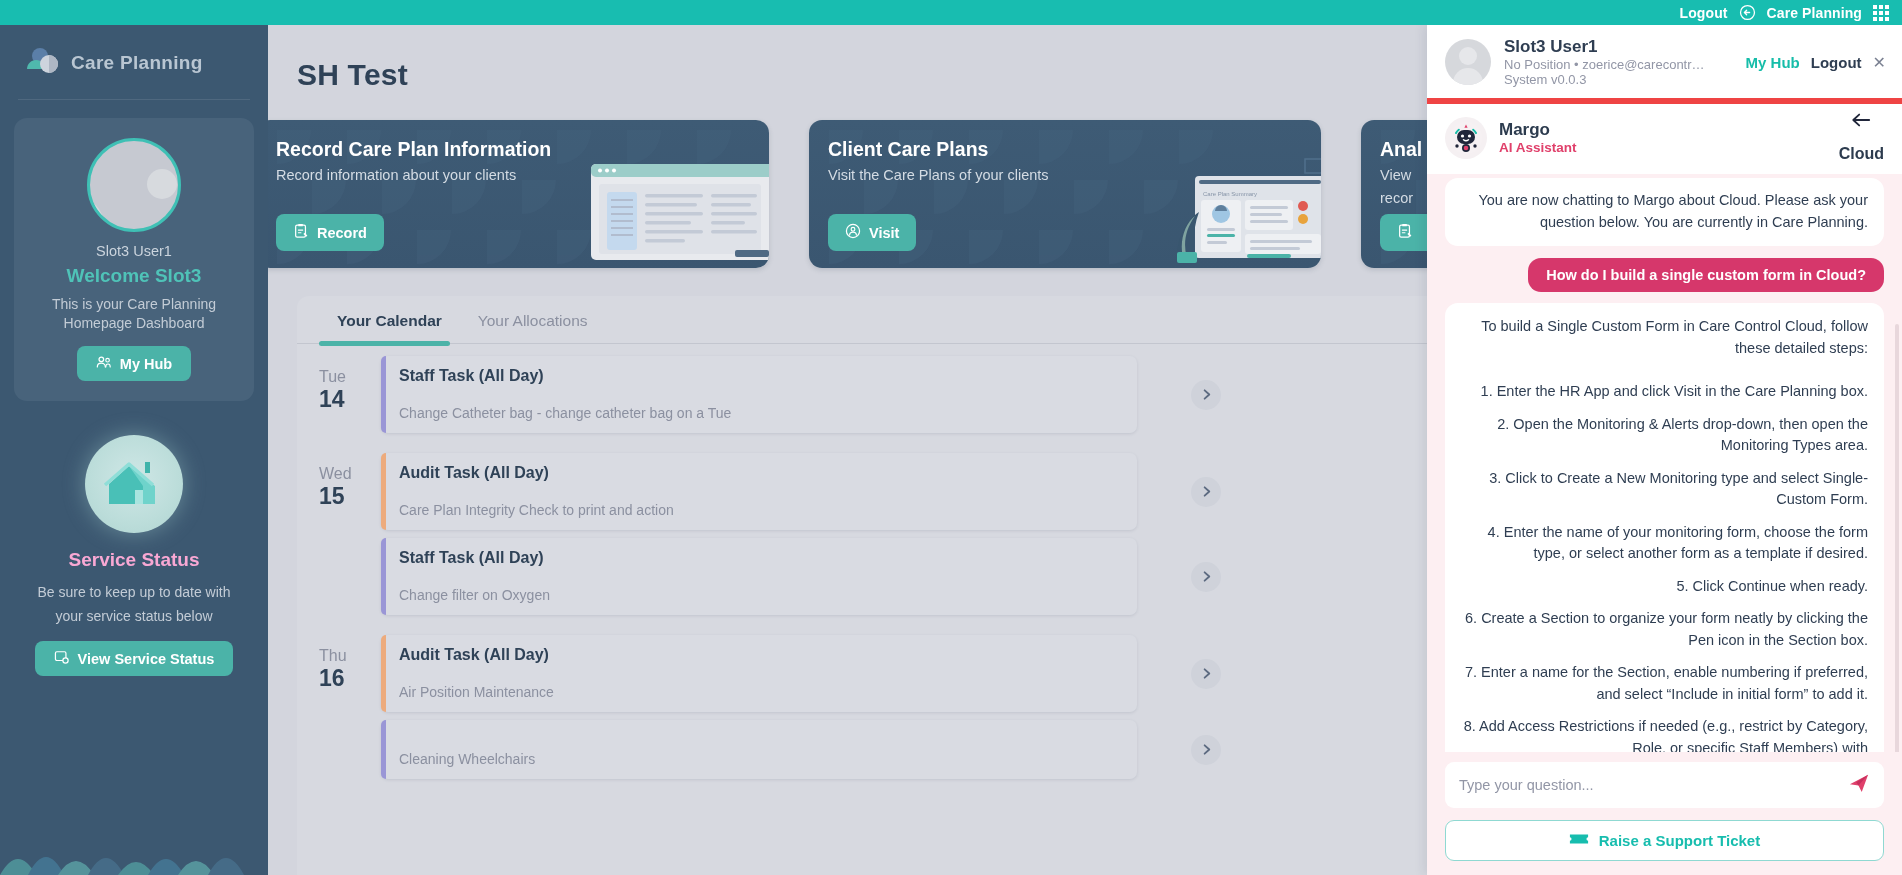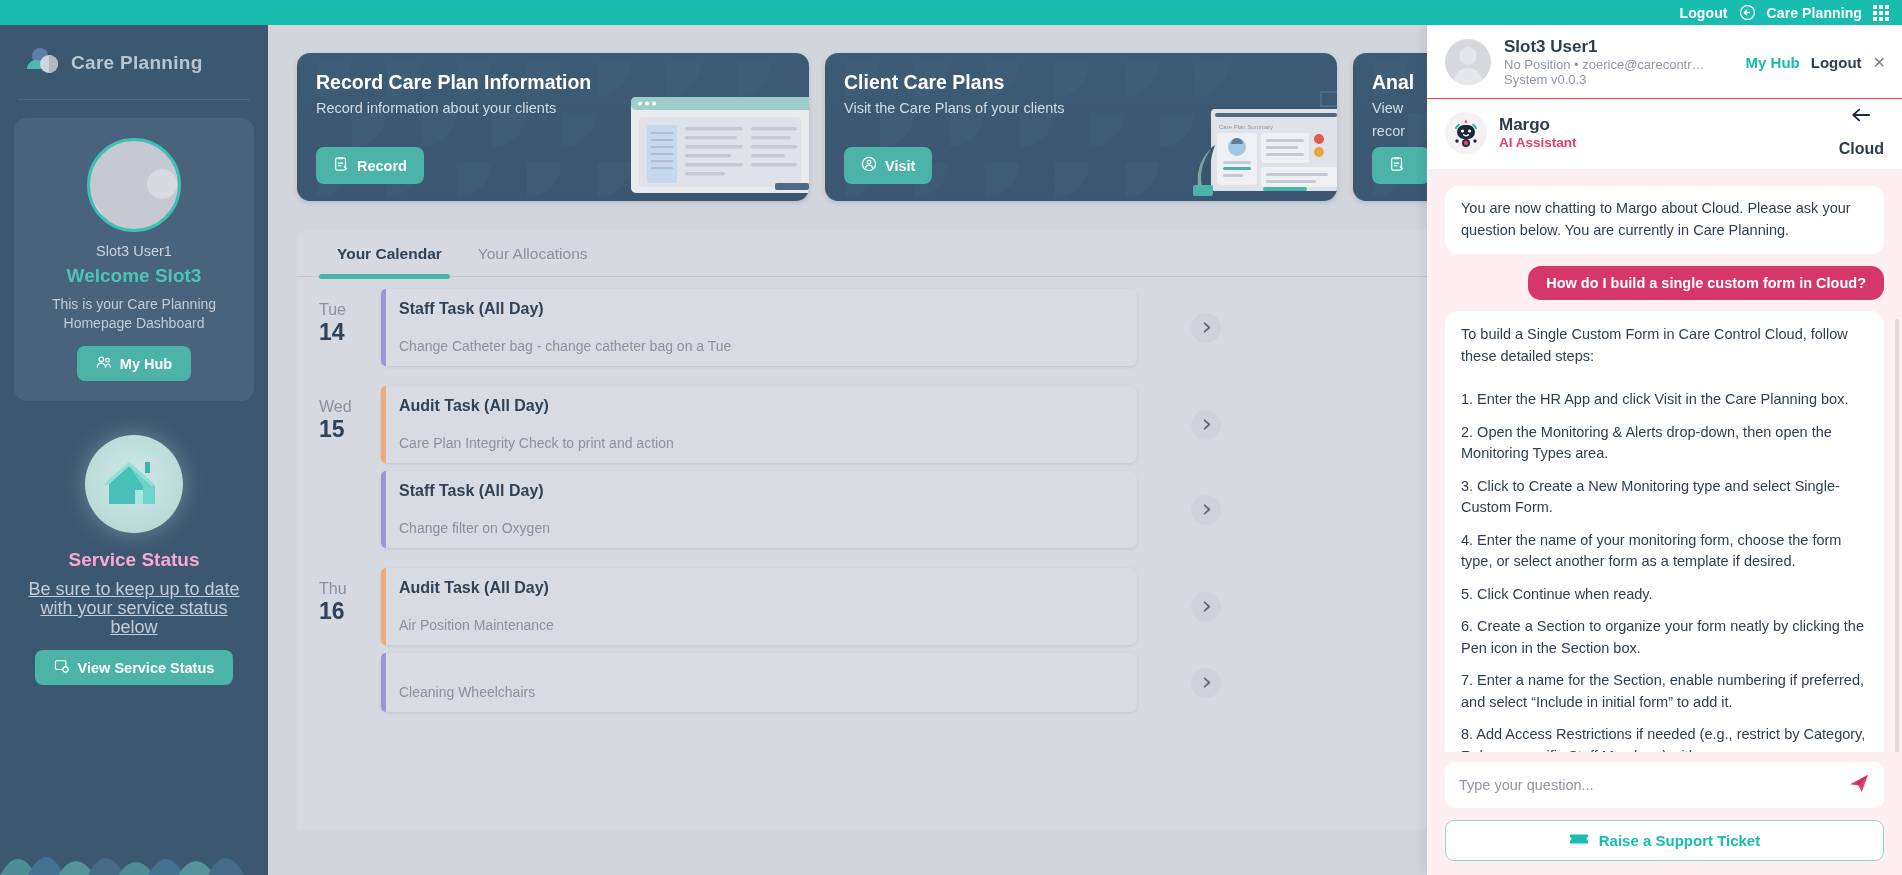--- a/index.html
+++ b/index.html
@@ -59,34 +59,34 @@
   }
 
   .service-block { text-align: center; margin-top: 34px; padding: 0 26px; }
   .house-circle {
     width: 98px; height: 98px; border-radius: 50%; margin: 0 auto;
     background: radial-gradient(circle at 50% 45%, #cfe7e6 0%, #bcddda 60%, #aed4d1 100%);
     box-shadow: 0 0 22px rgba(190,235,230,.35); position: relative;
     display:flex; align-items:center; justify-content:center;
   }
   .s-title { color: #f9a8d4; font-size: 19px; font-weight: 700; margin-top: 16px; }
-  .s-desc { color: #c3ccd6; font-size: 18px; line-height: 19px; margin-top: 9px; text-decoration: underline; }
+  .s-desc { color: #c3ccd6; font-size: 14px; line-height: 24px; margin-top: 9px; }
 
   .deco { position: absolute; left: 0; bottom: 0; width: 268px; height: 62px;
     opacity: .5; }
 
   
   .main {
     position: absolute; top: 25px; left: 268px; right: 0; bottom: 0;
     background: #d3d5dd; overflow: hidden;
   }
   .page-title { font-size: 30px; font-weight: 700; color: #2f4257;
     padding: 33px 0 0 29px; letter-spacing: .2px; }
 
-  .cards { display: flex; gap: 16px; padding: 28px 29px 0 29px; }
+  .cards { display: flex; gap: 40px; padding: 28px 29px 0 29px; justify-content: flex-end; }
   .card {
     position: relative; width: 512px; height: 148px; flex: 0 0 512px;
     border-radius: 13px; overflow: hidden;
     background: linear-gradient(180deg, #3e5b75 0%, #3a5670 100%);
     box-shadow: 0 2px 5px rgba(60,75,95,.18);
   }
   .card .pattern { position: absolute; inset: 0; opacity: .35; }
   .card-h { position: relative; color: #fff; font-size: 19.5px; font-weight: 700;
     padding: 18px 0 0 19px; }
   .card-s { position: relative; color: #d4dce4; font-size: 14.5px; padding: 5px 0 0 19px;
@@ -148,30 +148,30 @@
   .cp-uname { font-size: 17px; font-weight: 700; color: #2f3e52; }
   .cp-umeta { font-size: 13px; color: #9296a6; white-space: nowrap; overflow: hidden;
     text-overflow: ellipsis; max-width: 205px; }
   .cp-uver { font-size: 13px; color: #9296a6; }
   .cp-actions { display: flex; align-items: center; gap: 11px; flex: 0 0 auto; }
   .cp-hub { color: #16bda9; font-size: 15px; font-weight: 700; cursor: pointer; }
   .cp-logout { color: #2f3e52; font-size: 15px; font-weight: 700; cursor: pointer; }
   .cp-close { color: #7b8192; font-size: 16px; cursor: pointer; }
 
   .cp-bot { background: #fff; display: flex; align-items: center; gap: 12px;
-    padding: 8px 18px 11px 18px; border-top: 1px solid #ef4444; }
+    padding: 8px 18px 11px 18px; border-top: 6px solid #ef4444; }
   .bot-av { width: 42px; height: 42px; border-radius: 50%; flex: 0 0 42px;
     background: #f5f0f2; display:flex; align-items:center; justify-content:center; }
   .bot-name { font-size: 17px; font-weight: 700; color: #2c3b4e; }
   .bot-role { font-size: 13.5px; font-weight: 700; color: #e0406b; }
   .bot-right { margin-left: auto; display: flex; align-items: center; gap: 13px; flex-direction: column; }
   .bot-back { cursor: pointer; }
   .bot-scope { font-size: 16px; font-weight: 700; color: #2c3b4e; }
 
-  .cp-msgs { flex: 1; overflow: hidden; padding: 17px 18px 0 18px; position: relative; }
+  .cp-msgs { flex: 1; overflow: hidden; padding: 4px 18px 0 18px; position: relative; text-align: right; }
   .bubble-bot {
     background: #fff; border-radius: 13px; padding: 12px 16px 13px 16px;
     color: #2f3e52; font-size: 14.5px; line-height: 21.5px; margin-bottom: 12px;
   }
   .bubble-user {
     background: #d6376b; color: #fff; border-radius: 13px; padding: 9px 18px;
     font-size: 14.5px; font-weight: 700; margin: 0 0 11px auto; display: inline-block;
     float: right; clear: both;
   }
   .bubble-long { background: #fff; border-radius: 13px; padding: 13px 16px 14px 16px;
@@ -290,20 +290,21 @@
       <path d="M58 62 Q76 34 94 62 Z" fill="#6fcfc6"></path>
       <path d="M88 62 Q106 28 124 62 Z" fill="#4e7f9e"></path>
       <path d="M118 62 Q136 36 154 62 Z" fill="#5fc5bb"></path>
       <path d="M148 62 Q166 30 184 62 Z" fill="#4a8fb0"></path>
       <path d="M178 62 Q196 34 214 62 Z" fill="#6fcfc6"></path>
       <path d="M208 62 Q226 28 244 62 Z" fill="#4e7f9e"></path>
     </svg>
   </div>
 
   <div class="main">
+    <div class="page-title">SH Test</div>
 
     <div class="cards">
 
       <div class="card">
         <svg class="pattern" viewBox="0 0 512 148" preserveAspectRatio="none">
           <g fill="#47647f">
             <path d="M20 10 h34 a34 34 0 01-34 34 z"></path>
               <path d="M90 10 h34 a34 34 0 01-34 34 z"></path>
             <path d="M160 10 h34 a34 34 0 01-34 34 z"></path>
               <path d="M230 10 h34 a34 34 0 01-34 34 z"></path>

